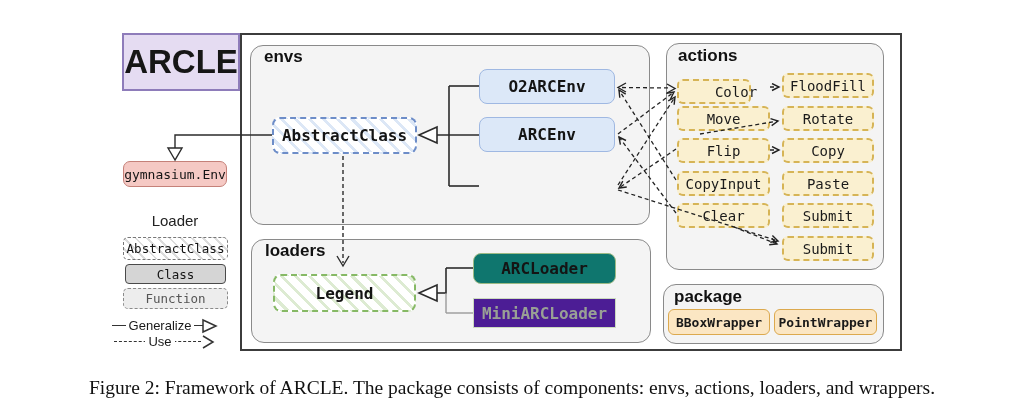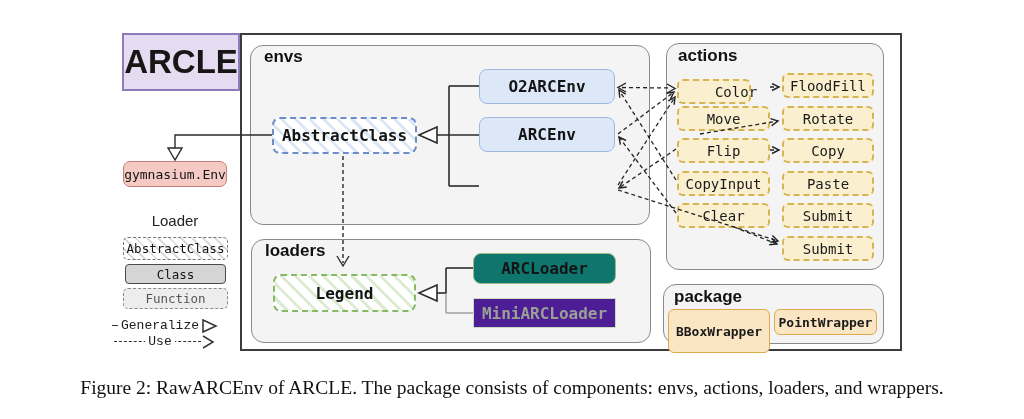--- a/index.html
+++ b/index.html
@@ -54,21 +54,21 @@
   
   .legend-title{left:115px;top:212px;width:120px;height:20px;text-align:center;font-size:15px;color:#222;}
   .legend-abstract{left:123px;top:237px;width:105px;height:23px;
             background:repeating-linear-gradient(45deg,#ffffff 0 6px,#dcdcdc 6px 8px);
             border:1.6px dashed #787878;border-radius:5px;
             display:flex;align-items:center;justify-content:center;font-size:12.5px;color:#141414;}
   .legend-class{left:125px;top:264px;width:101px;height:20px;background:#d5d5d5;border:1.6px solid #4a4a4a;
             border-radius:4px;display:flex;align-items:center;justify-content:center;font-size:12.5px;color:#141414;}
   .legend-function{left:123px;top:288px;width:105px;height:21px;background:#ededed;border:1.6px dashed #8a8a8a;
             border-radius:5px;display:flex;align-items:center;justify-content:center;font-size:12.5px;color:#555;}
-  .legend-row{height:16px;font-family:Liberation Mono, monospace;}
+  .legend-row{height:16px;}
   .legend-line-solid{position:absolute;left:0;right:15px;top:7px;border-top:1.6px solid #333;}
   .legend-line-dashed{position:absolute;left:0;right:15px;top:7px;border-top:1.6px dashed #333;}
   .legend-row-label{position:absolute;left:0;right:10px;top:0;text-align:center;font-size:13px;color:#1a1a1a;}
   .legend-row-label span{background:#ffffff;padding:0 3px;}
   .legend-arrow-svg{position:absolute;right:0;top:0;}
 
   .overlay{position:absolute;left:0;top:0;width:1024px;height:419px;pointer-events:none;}
 
   .caption{left:0;top:377px;width:1024px;text-align:center;
            font-family:"Liberation Serif",serif;font-size:19.5px;color:#111;}
@@ -108,21 +108,21 @@
   <div class="abs mono action-box" style="left:677px;top:171px;width:93px;height:25px;">CopyInput</div>
   <div class="abs mono action-box" style="left:677px;top:203px;width:93px;height:25px;">Clear</div>
 
   <div class="abs mono action-box" style="left:782px;top:73px;width:92px;height:25px;">FloodFill</div>
   <div class="abs mono action-box" style="left:782px;top:106px;width:92px;height:25px;">Rotate</div>
   <div class="abs mono action-box" style="left:782px;top:138px;width:92px;height:25px;">Copy</div>
   <div class="abs mono action-box" style="left:782px;top:171px;width:92px;height:25px;">Paste</div>
   <div class="abs mono action-box" style="left:782px;top:203px;width:92px;height:25px;">Submit</div>
   <div class="abs mono action-box" style="left:782px;top:236px;width:92px;height:25px;">Submit</div>
 
-  <div class="abs mono wrapper-box" style="left:668px;top:309px;width:102px;height:44px;">BBoxWrapper</div>
+  <div class="abs mono wrapper-box" style="left:668px;top:309px;width:102px;height:26px;">BBoxWrapper</div>
   <div class="abs mono wrapper-box" style="left:774px;top:309px;width:103px;height:26px;">PointWrapper</div>
 
   <div class="abs mono gym-box">gymnasium.Env</div>
 
   <svg class="overlay" viewBox="0 0 1024 419">
     <defs>
       <marker id="mOpen" markerUnits="userSpaceOnUse" markerWidth="12" markerHeight="12" refX="8" refY="4.5" orient="auto">
         <path d="M1,1 L8,4.5 L1,8" fill="none" stroke="#222" stroke-width="1.4"></path>
       </marker>
     </defs>
@@ -194,15 +194,15 @@
   <div class="abs legend-row" style="left:114px;top:334px;width:102px;">
     <div class="legend-line-dashed"></div>
     <svg class="legend-arrow-svg" width="16" height="16">
       <polyline points="3,2 13,8 3,14" fill="none" stroke="#333" stroke-width="1.5"></polyline>
     </svg>
     <div class="legend-row-label">
       <span>Use</span>
     </div>
   </div>
 
-  <div class="abs caption">Figure 2: RawARCEnv of ARCLE. The package consists of components: envs, actions, loaders, and wrappers.</div>
+  <div class="abs caption">Figure 2: Framework of ARCLE. The package consists of components: envs, actions, loaders, and wrappers.</div>
 
 </div>
 
 </body></html>

